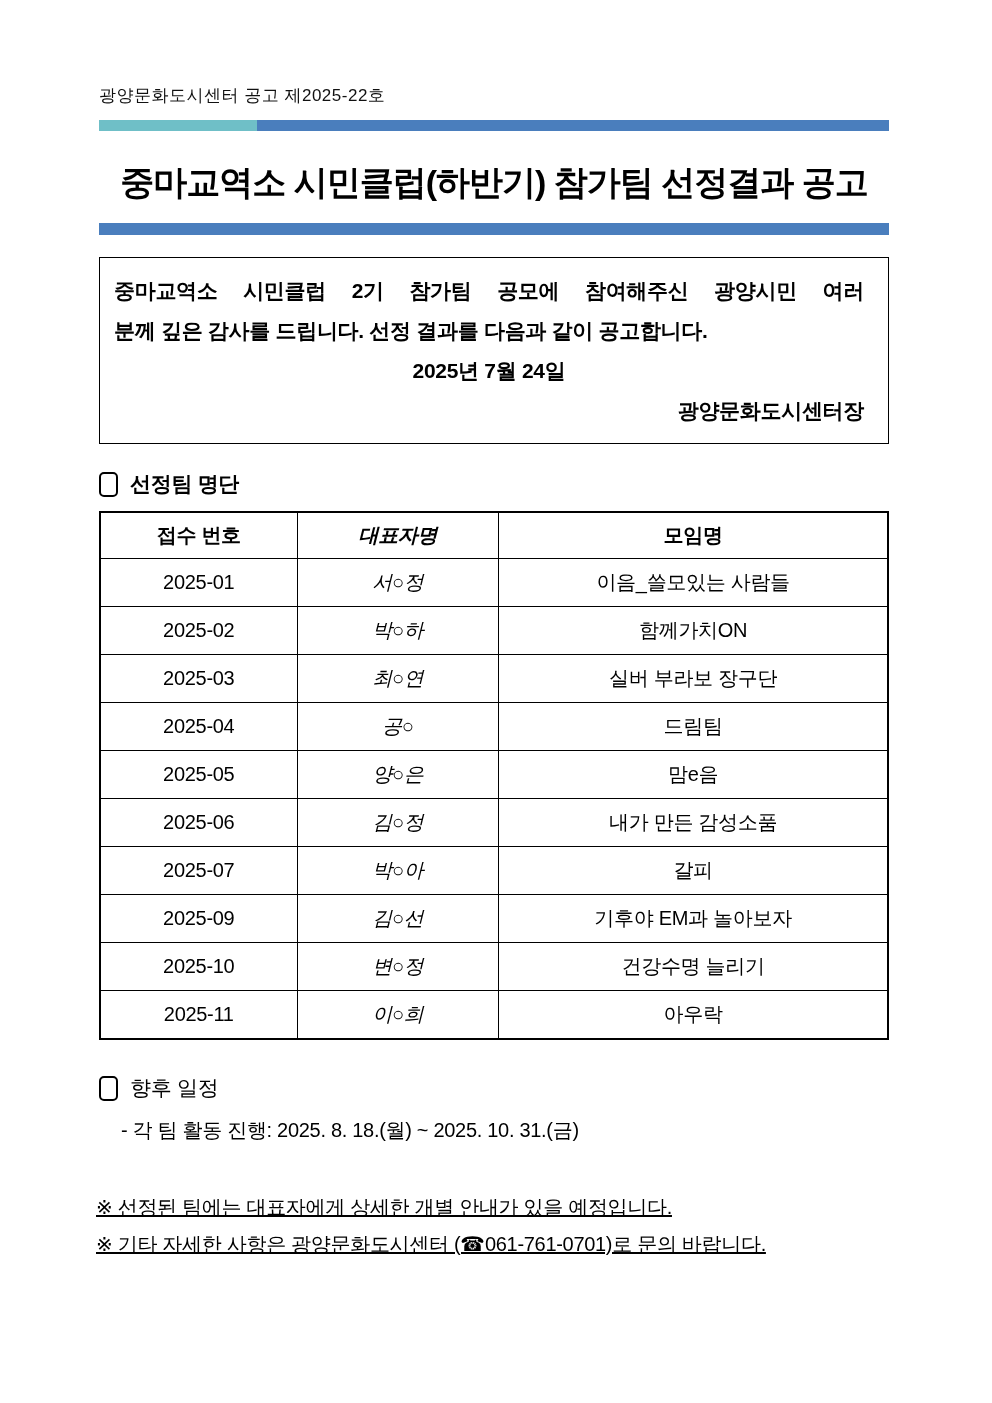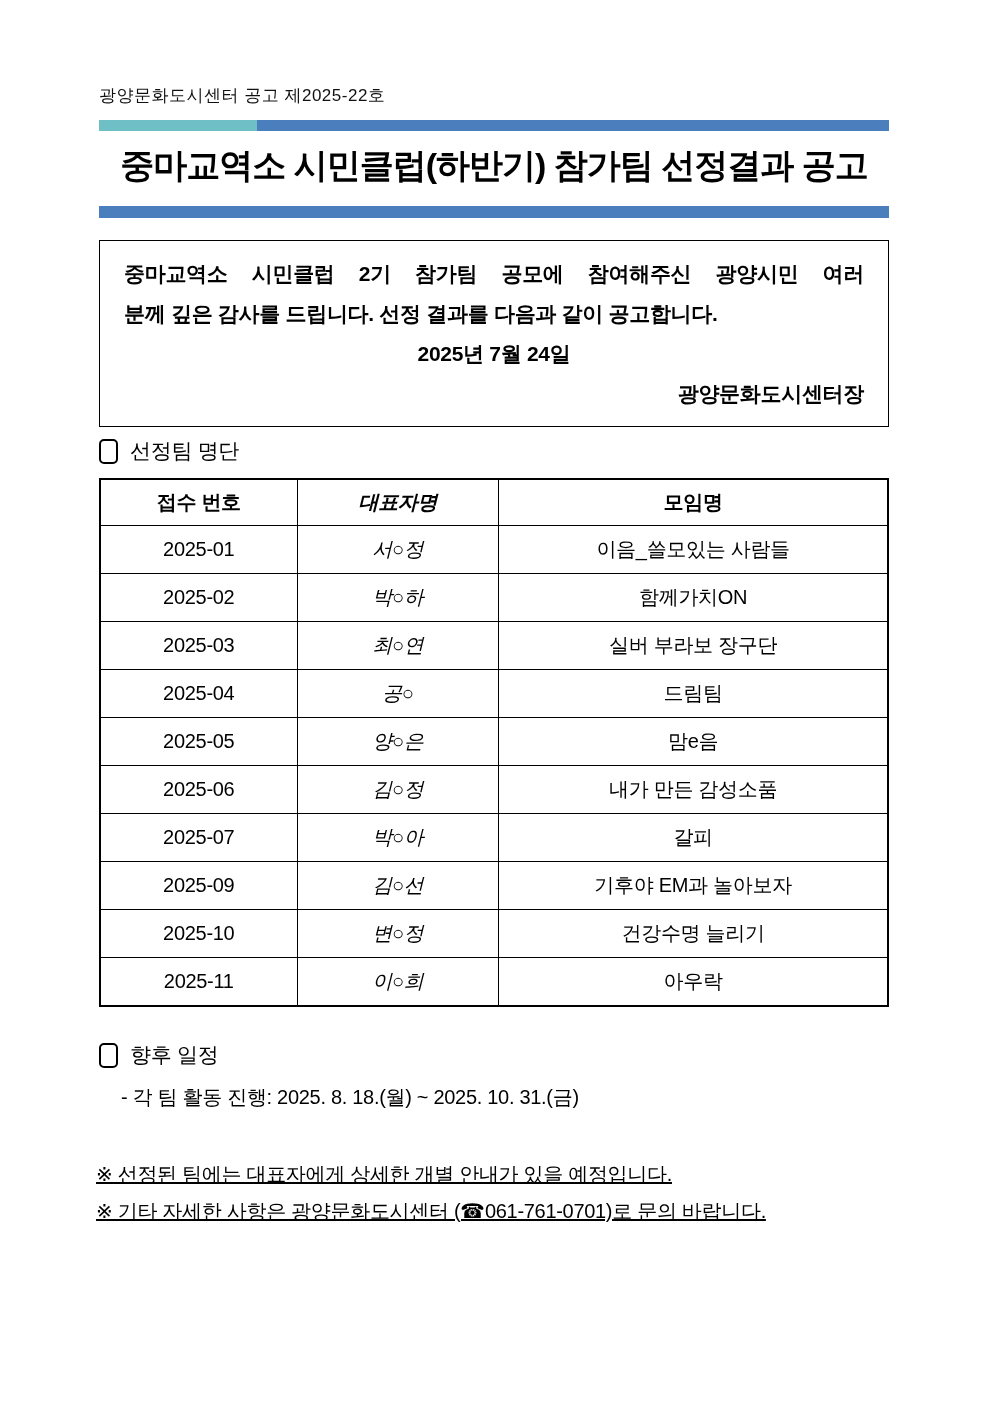--- a/index.html
+++ b/index.html
@@ -15,41 +15,41 @@
   }
   .ref-line{
     font-size:17px;line-height:20px;letter-spacing:0.5px;color:#111;
   }
   .bar{
     display:flex;height:11px;margin-top:14px;
   }
   .bar .seg-teal{width:158px;height:100%;}
   .bar .seg-blue{flex:1;height:100%;}
   .doc-title{
-    margin-top:9px;
+    margin-top:26px;
     font-size:34px;font-weight:800;line-height:50px;
     text-align:center;letter-spacing:-1px;white-space:nowrap;
   }
   .bar2{height:12px;margin-top:16px;}
   .notice-box{
     margin-top:22px;
     border:1px solid #000;
-    padding:13px 24px 12px 24px;
+    padding:13px 24px 12px 14px;
     font-size:21px;font-weight:700;line-height:40px;
     letter-spacing:-0.3px;
   }
   .notice-box .line-just{text-align:justify;text-align-last:justify;}
   .notice-box .line-norm{text-align:left;}
   .notice-box .line-center{text-align:center;}
   .notice-box .line-right{text-align:right;}
   .section-heading{
     display:flex;align-items:center;gap:12px;
     font-size:21px;font-weight:500;letter-spacing:-0.3px;
   }
-  .sh1{margin-top:10px;}
+  .sh1{margin-top:26px;font-weight:bold;}
   .sh2{margin-top:34px;}
   .cbox{
     display:inline-block;width:15px;height:21px;
     border:2px solid #000;border-radius:5px;flex:0 0 auto;
   }
   table.teams{
     width:100%;margin-top:13px;
     border-collapse:collapse;
     font-size:20px;letter-spacing:-0.3px;
   }

